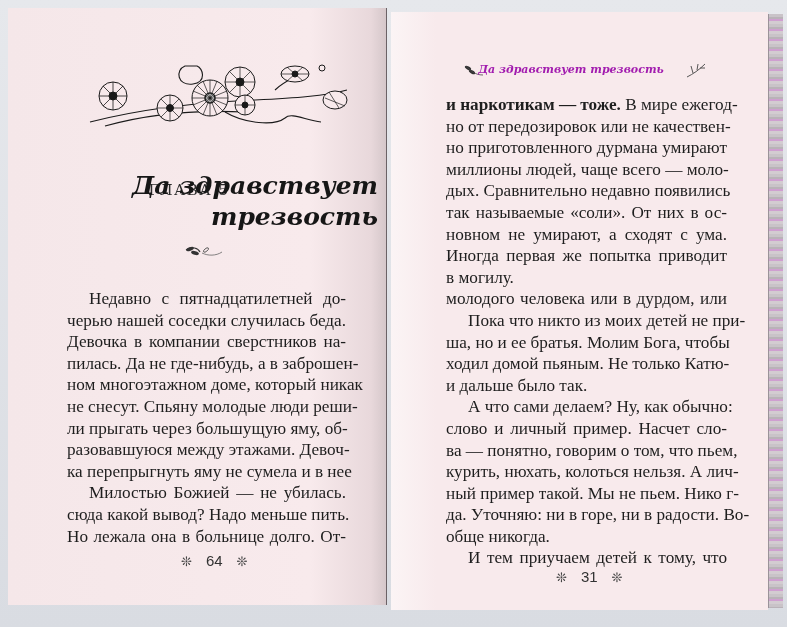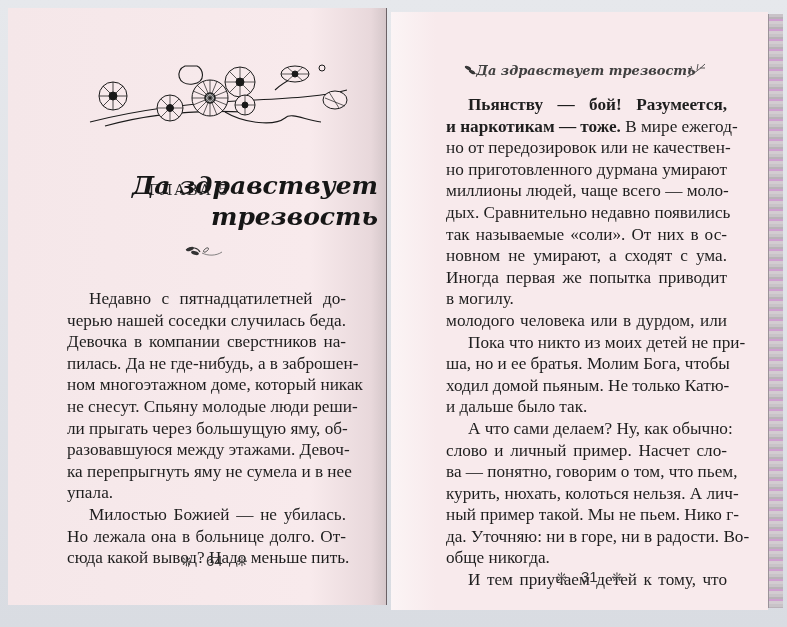--- a/index.html
+++ b/index.html
@@ -46,22 +46,22 @@
   .line.last { text-align-last:left; }
   .indent { padding-left:22px; }
   b { font-weight:bold; }
   .folio {
     position:absolute; font-family:Liberation Sans, sans-serif; font-size:15px; color:#333;
   }
   .folio-left { left:167px; top:552px; }
   .folio-right { left:542px; top:568px; }
   .folio .star { font-size:13px; margin:0 14px; color:#444; }
   .running-head {
-    position:absolute; left:466px; top:63px; width:240px; text-align:center;
-    font-family:"DejaVu Serif", serif; font-style:italic; font-weight:bold; font-size:13px; color:#404040;
+    position:absolute; left:451px; top:63px; width:240px; text-align:center;
+    font-family:"DejaVu Serif", serif; font-style:italic; font-weight:bold; font-size:11px; color:#a21caf;
   }
   .rh-sprig-l { position:absolute; left:463px; top:63px; width:22px; height:14px; }
   .rh-sprig-r { position:absolute; left:685px; top:62px; width:22px; height:16px; }
 </style>
 </head>
 <body>
 
 <div class="page page-left"></div>
 <div class="page page-right"></div>
 <div class="page-edge"></div>
@@ -129,43 +129,41 @@
 <div class="body-text left-text">
   <span class="line indent">Недавно с пятнадцатилетней до-</span>
   <span class="line">черью нашей соседки случилась беда.</span>
   <span class="line">Девочка в компании сверстников на-</span>
   <span class="line">пилась. Да не где-нибудь, а в заброшен-</span>
   <span class="line">ном многоэтажном доме, который никак</span>
   <span class="line">не снесут. Спьяну молодые люди реши-</span>
   <span class="line">ли прыгать через большущую яму, об-</span>
   <span class="line">разовавшуюся между этажами. Девоч-</span>
   <span class="line">ка перепрыгнуть яму не сумела и в нее</span>
-  <span class="line last">упала.</span>
   <span class="line indent">Милостью Божией — не убилась.</span>
+  <span class="line">сюда какой вывод? Надо меньше пить.</span>
   <span class="line">Но лежала она в больнице долго. От-</span>
-  <span class="line">сюда какой вывод? Надо меньше пить.</span>
 </div>
 
 <div class="folio folio-left">
   <span class="star">❊</span><span>64</span><span class="star">❊</span>
 </div>
 
 <svg class="rh-sprig-l" viewBox="0 0 22 14">
   <ellipse cx="5" cy="5" rx="3.5" ry="1.6" fill="#333" transform="rotate(30 5 5)"></ellipse>
   <ellipse cx="9" cy="9" rx="3.5" ry="1.6" fill="#333" transform="rotate(30 9 9)"></ellipse>
   <path d="M3 3 C8 8 12 12 20 12" fill="none" stroke="#444" stroke-width="0.8"></path>
 </svg>
 <div class="running-head">Да здравствует трезвость</div>
 <svg class="rh-sprig-r" viewBox="0 0 22 16">
   <path d="M2 15 C8 12 14 8 20 2" fill="none" stroke="#444" stroke-width="0.9"></path>
   <path d="M8 11 L6 4 M12 8 L13 2 M15 6 L20 6" fill="none" stroke="#444" stroke-width="0.9"></path>
 </svg>
 
 <div class="body-text right-text">
-  <span class="line indent"><b>Пьянству — бой! Разумеется,</b></span>
   <span class="line"><b>и наркотикам — тоже.</b><span> В мире ежегод-</span></span>
   <span class="line">но от передозировок или не качествен-</span>
   <span class="line">но приготовленного дурмана умирают</span>
   <span class="line">миллионы людей, чаще всего — моло-</span>
   <span class="line">дых. Сравнительно недавно появились</span>
   <span class="line">так называемые «соли». От них в ос-</span>
   <span class="line">новном не умирают, а сходят с ума.</span>
   <span class="line">Иногда первая же попытка приводит</span>
   <span class="line last">в могилу.</span>
   <span class="line">молодого человека или в дурдом, или</span>

